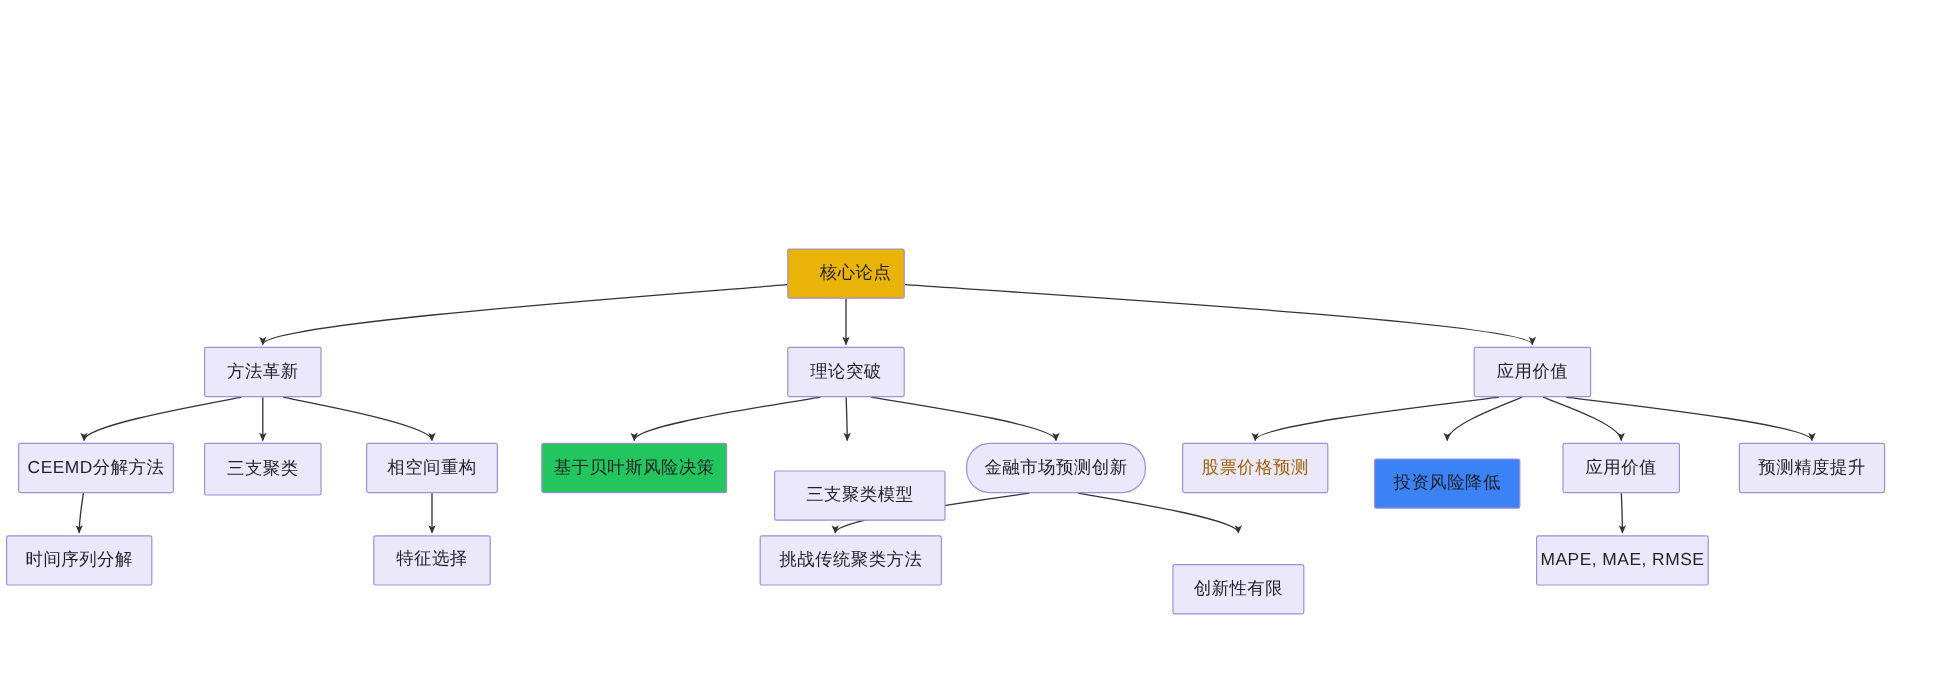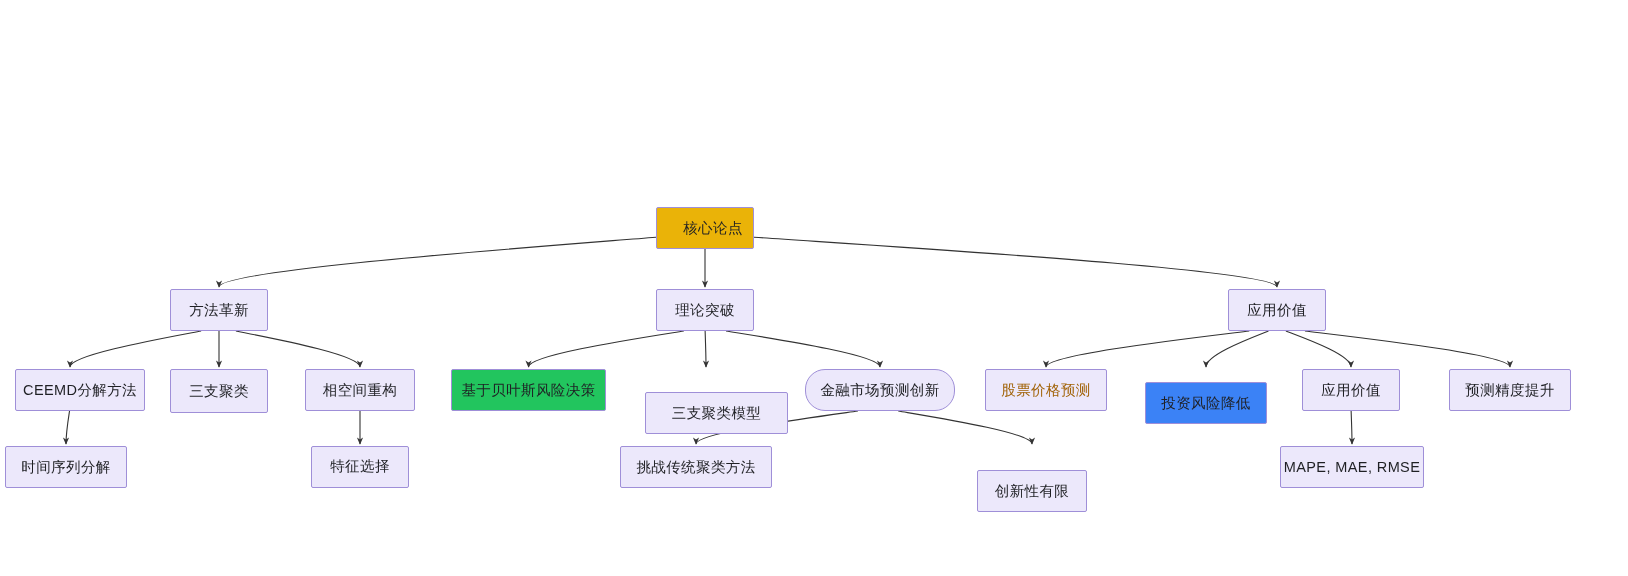--- a/index.html
+++ b/index.html
@@ -97,21 +97,21 @@
       </div>
       <div class="node" style="left: 1449px; top: 369px; width: 122px; height: 42px; background: rgb(236, 232, 251); border-color: rgb(159, 143, 216); color: rgb(31, 32, 36);">
         <span class="node-label">预测精度提升</span>
       </div>
       <div class="node" style="left: 5px; top: 446px; width: 122px; height: 42px; background: rgb(236, 232, 251); border-color: rgb(159, 143, 216); color: rgb(31, 32, 36);">
         <span class="node-label">时间序列分解</span>
       </div>
       <div class="node" style="left: 311px; top: 446px; width: 98px; height: 42px; background: rgb(236, 232, 251); border-color: rgb(159, 143, 216); color: rgb(31, 32, 36); font-family: Liberation Mono, monospace;">
         <span class="node-label">特征选择</span>
       </div>
-      <div class="node" style="left: 620px; top: 446px; width: 152px; height: 42px; background: rgb(236, 232, 251); border-color: rgb(159, 143, 216); color: rgb(31, 32, 36);">
+      <div class="node" style="left: 633px; top: 446px; width: 152px; height: 42px; background: rgb(236, 232, 251); border-color: rgb(159, 143, 216); color: rgb(31, 32, 36);">
         <span class="node-label">挑战传统聚类方法</span>
       </div>
       <div class="node" style="left: 977px; top: 470px; width: 110px; height: 42px; background: rgb(236, 232, 251); border-color: rgb(159, 143, 216); color: rgb(31, 32, 36);">
         <span class="node-label">创新性有限</span>
       </div>
       <div class="node" style="left: 1280px; top: 446px; width: 144px; height: 42px; background: rgb(236, 232, 251); border-color: rgb(159, 143, 216); color: rgb(31, 32, 36);">
         <span class="node-label">MAPE, MAE, RMSE</span>
       </div>
     </div>
 </div>

